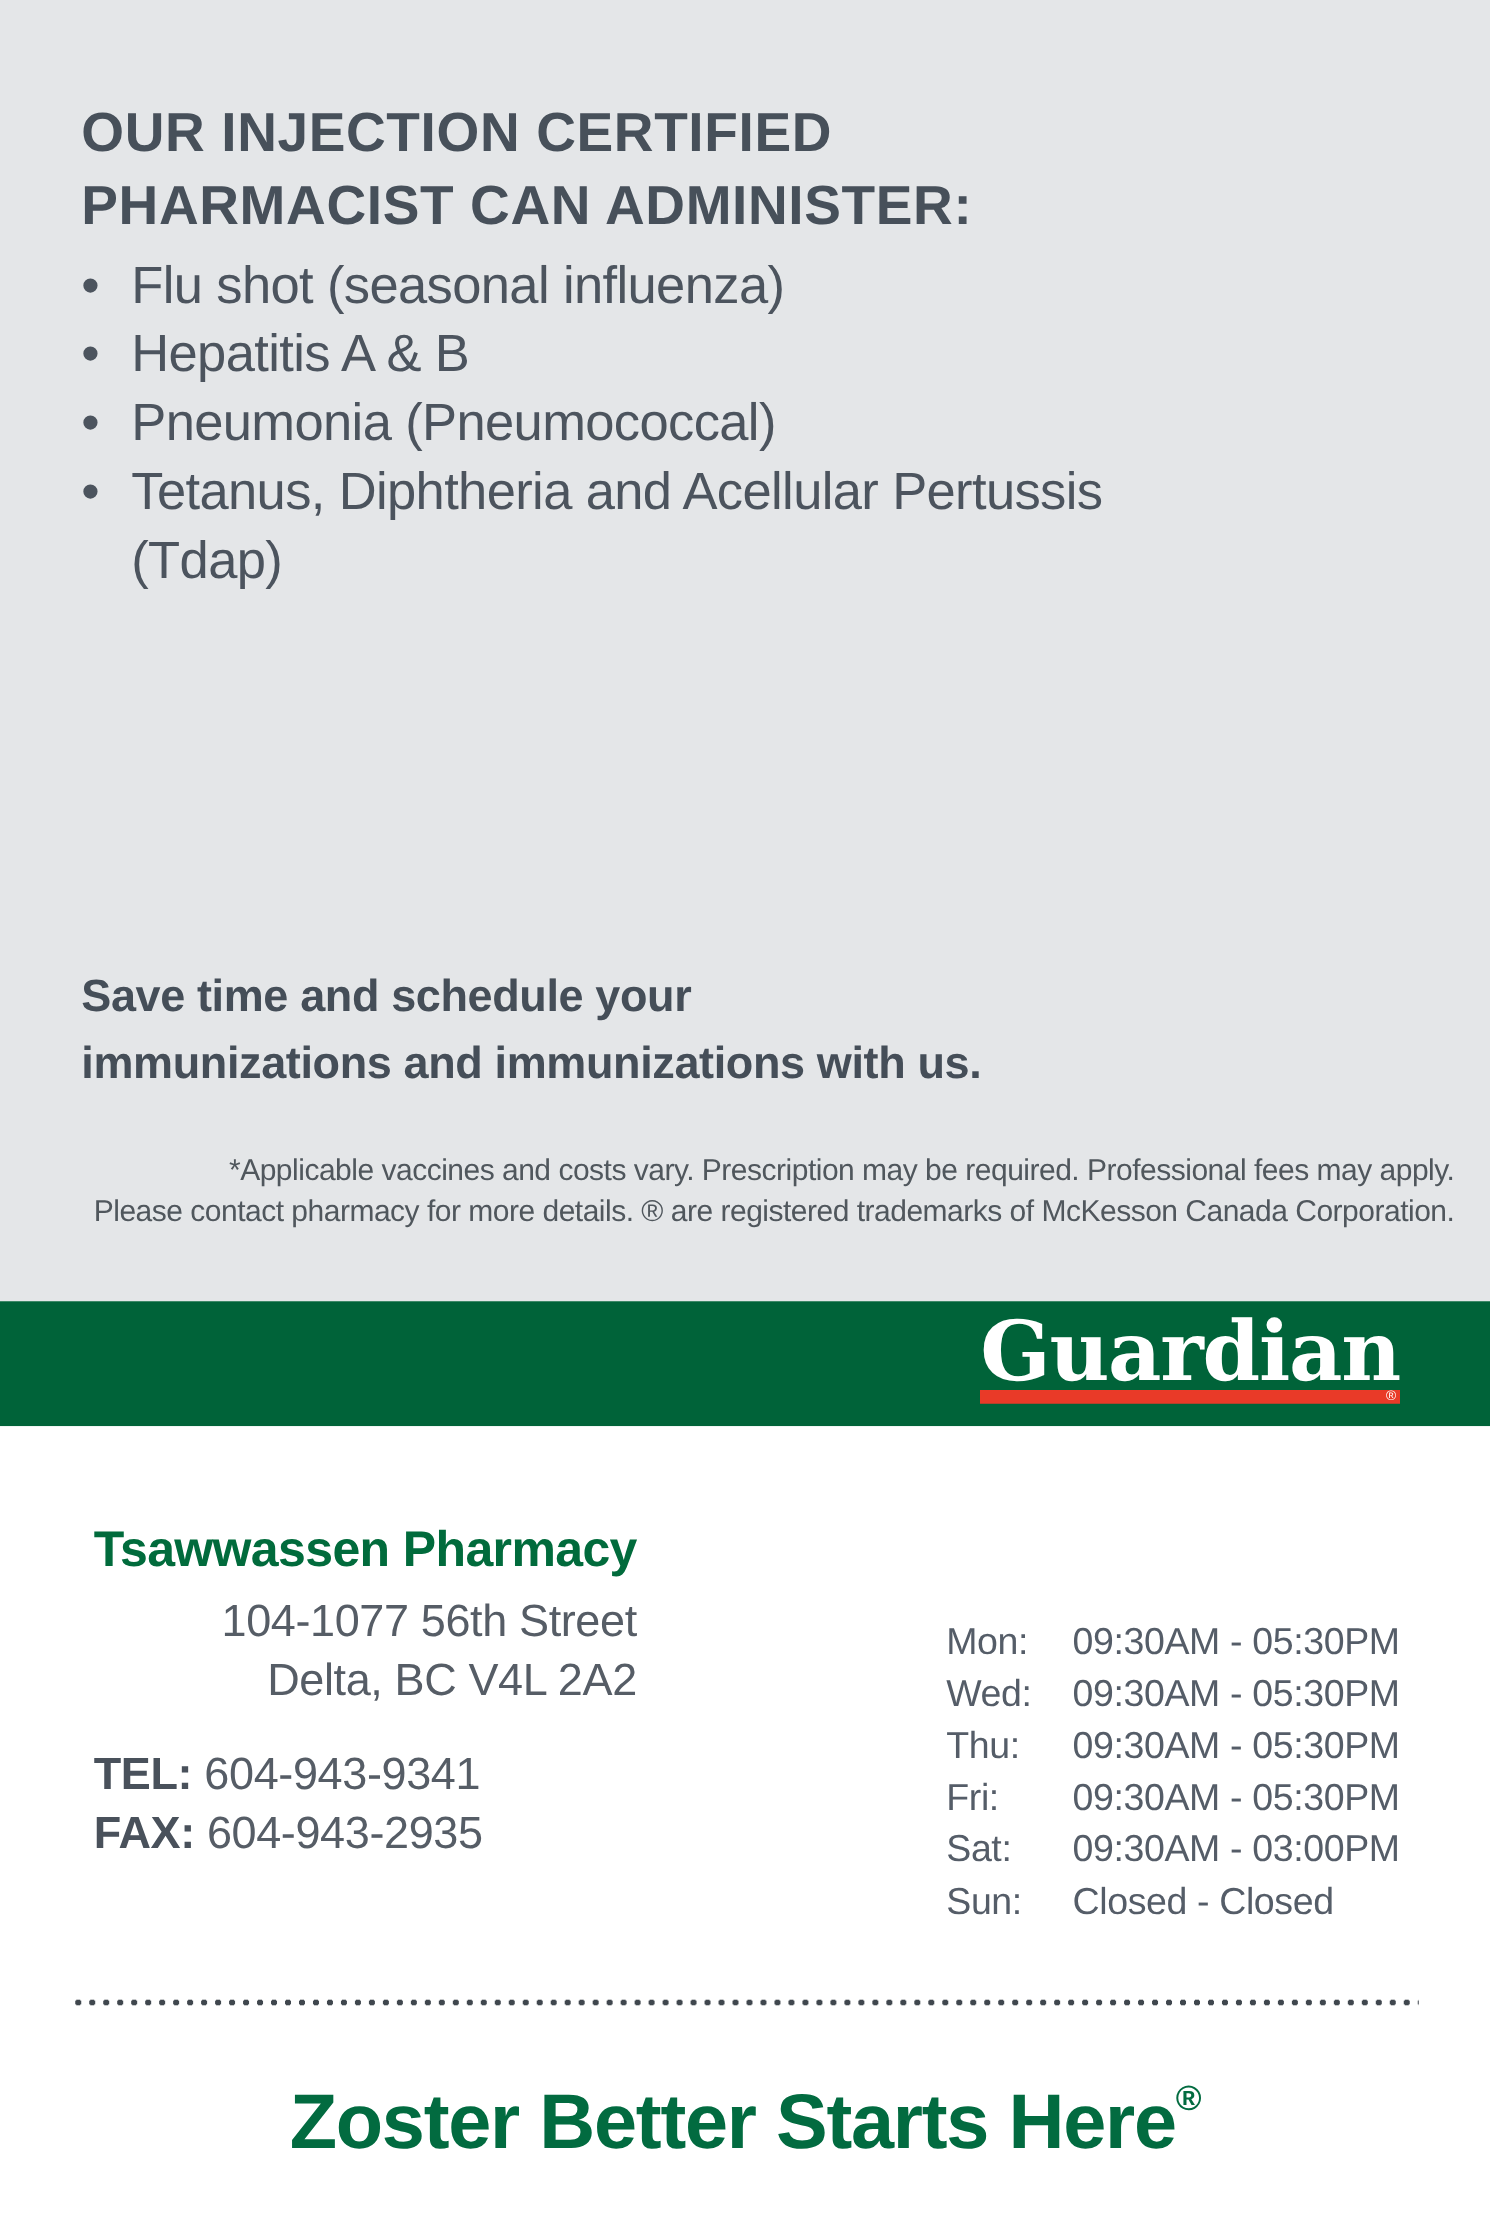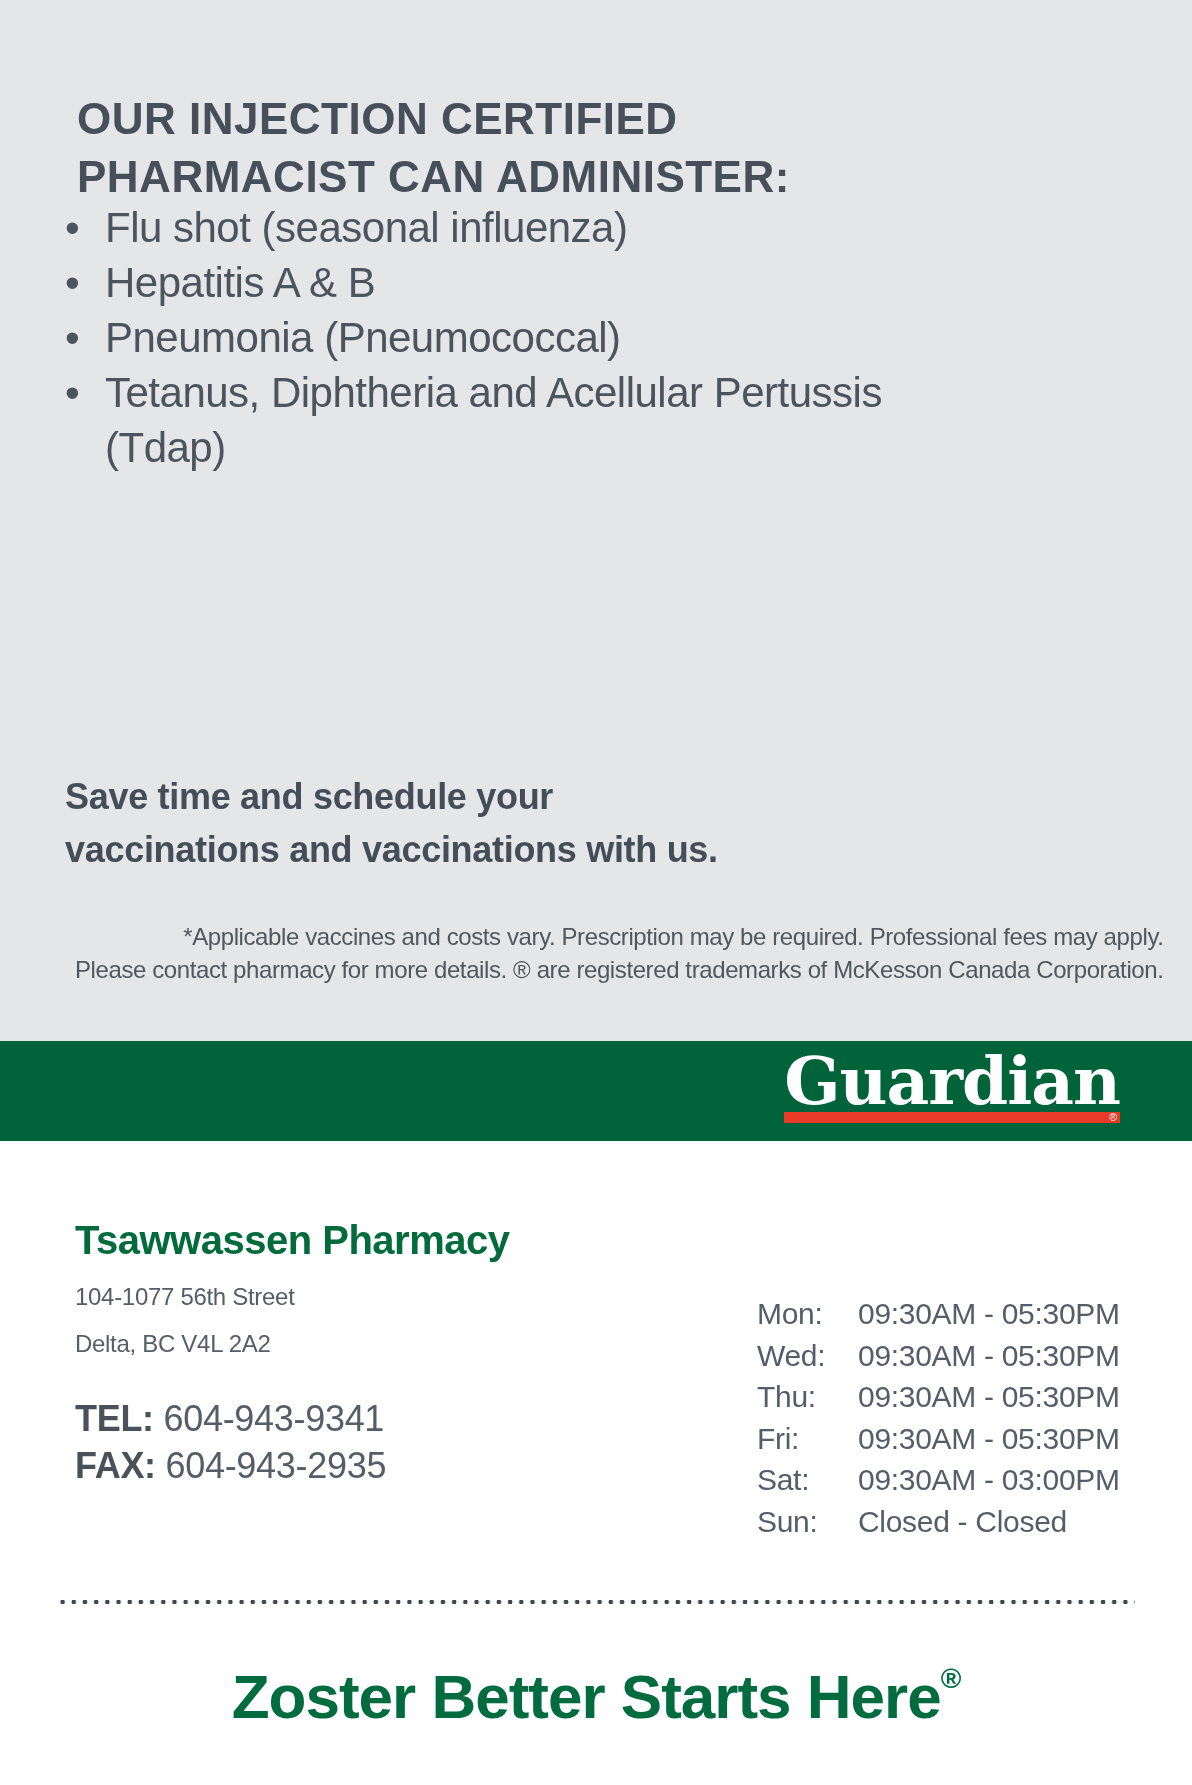--- a/index.html
+++ b/index.html
@@ -21,21 +21,21 @@
   .top-panel {
     position: absolute;
     left: 0; top: 0;
     width: 100%;
     height: 1041px;
     background: #E4E6E8;
   }
   .heading {
     position: absolute;
     left: 65px; top: 78px;
-    margin: 12px;
+    margin: 0;
     font-size: 44px;
     font-weight: bold;
     line-height: 58px;
     letter-spacing: 0.5px;
     color: #47505A;
   }
   .heading span { display: block; }
 
   .vaccine-list {
     position: absolute;
@@ -132,24 +132,25 @@
   }
   .pharmacy-name {
     font-size: 40px;
     font-weight: bold;
     letter-spacing: -0.5px;
     line-height: 46px;
     color: #016B3C;
   }
   .address {
     margin-top: 10px;
-    font-size: 24px;
+    font-size: 36px;
     line-height: 47px;
     letter-spacing: -0.3px;
     color: #565D66;
+    text-align: right;
   }
   .phones {
     margin-top: 28px;
     font-size: 36px;
     line-height: 47px;
     letter-spacing: -0.3px;
     color: #565D66;
   }
   .phone-label {
     font-weight: bold;
@@ -208,21 +209,21 @@
 
     <ul class="vaccine-list">
       <li>Flu shot (seasonal influenza)</li>
       <li>Hepatitis A &amp; B</li>
       <li>Pneumonia (Pneumococcal)</li>
       <li>Tetanus, Diphtheria and Acellular Pertussis (Tdap)</li>
     </ul>
 
     <h2 class="save-heading">
       <span>Save time and schedule your</span>
-      <span>vaccinations and vaccinations with us.</span>
+      <span>immunizations and immunizations with us.</span>
     </h2>
 
     <p class="fine-print">
       <span>*Applicable vaccines and costs vary. Prescription may be required. Professional fees may apply.</span>
       <span>Please contact pharmacy for more details. ® are registered trademarks of McKesson Canada Corporation.</span>
     </p>
   </section>
 
   <section class="brand-band">
     <div class="logo">

